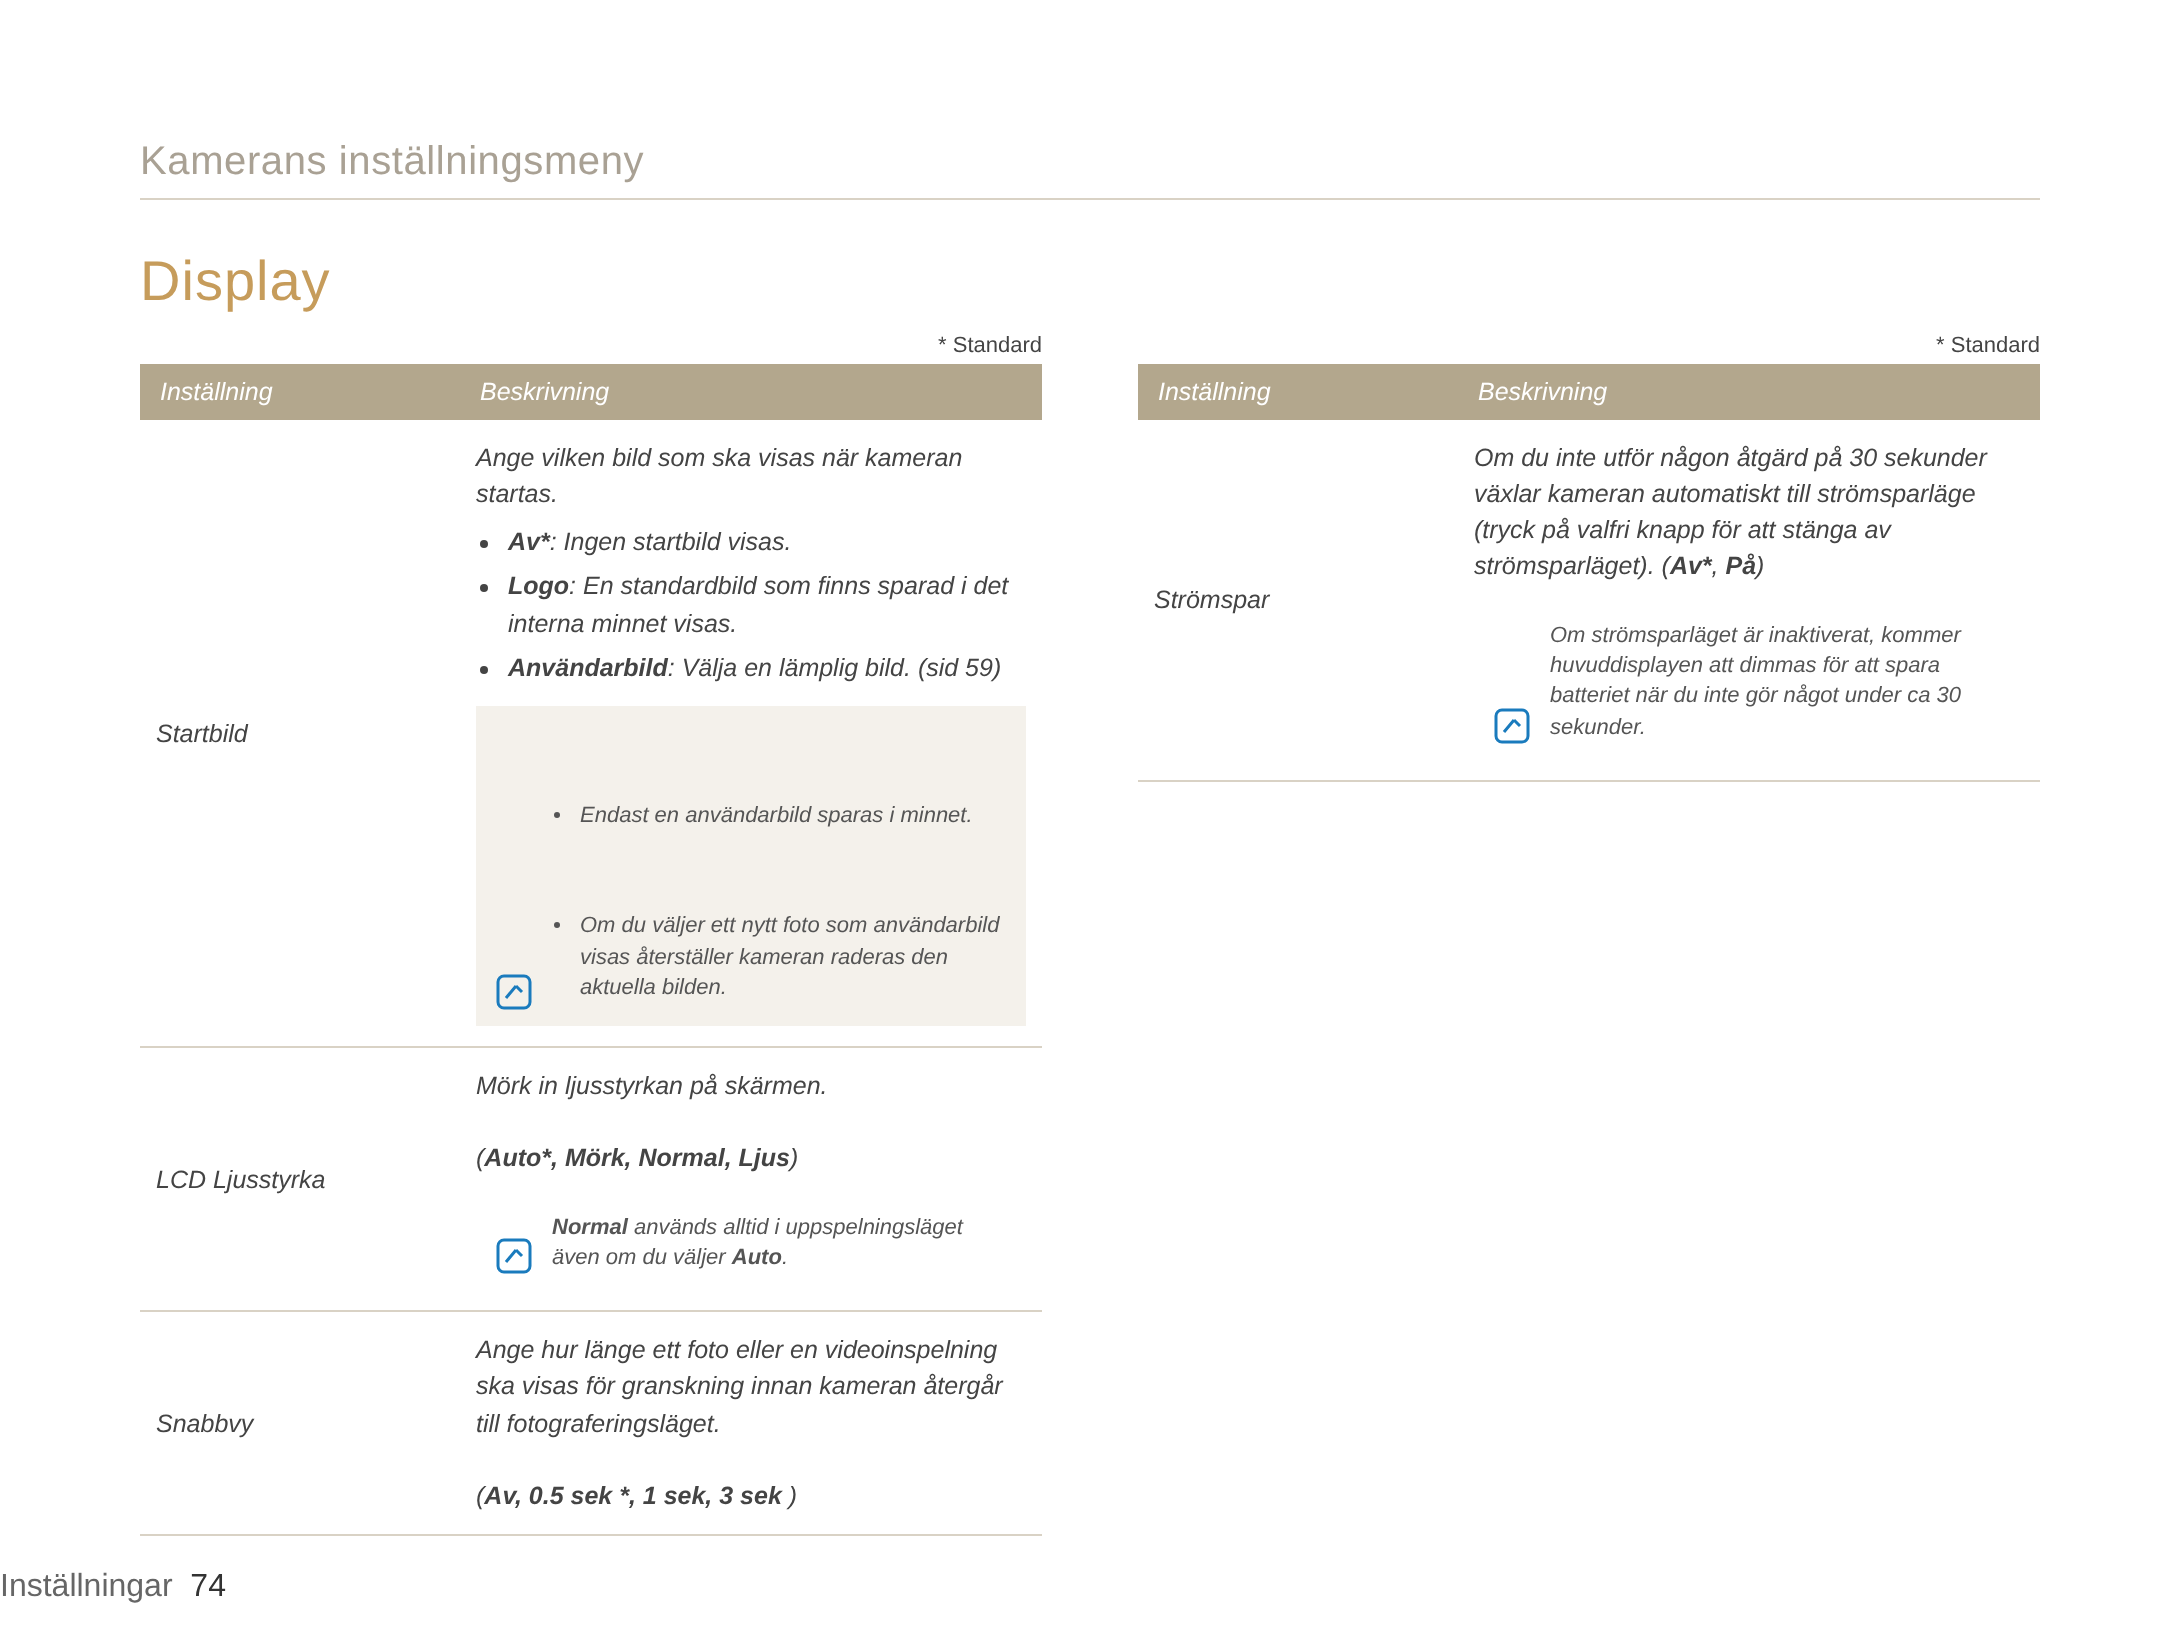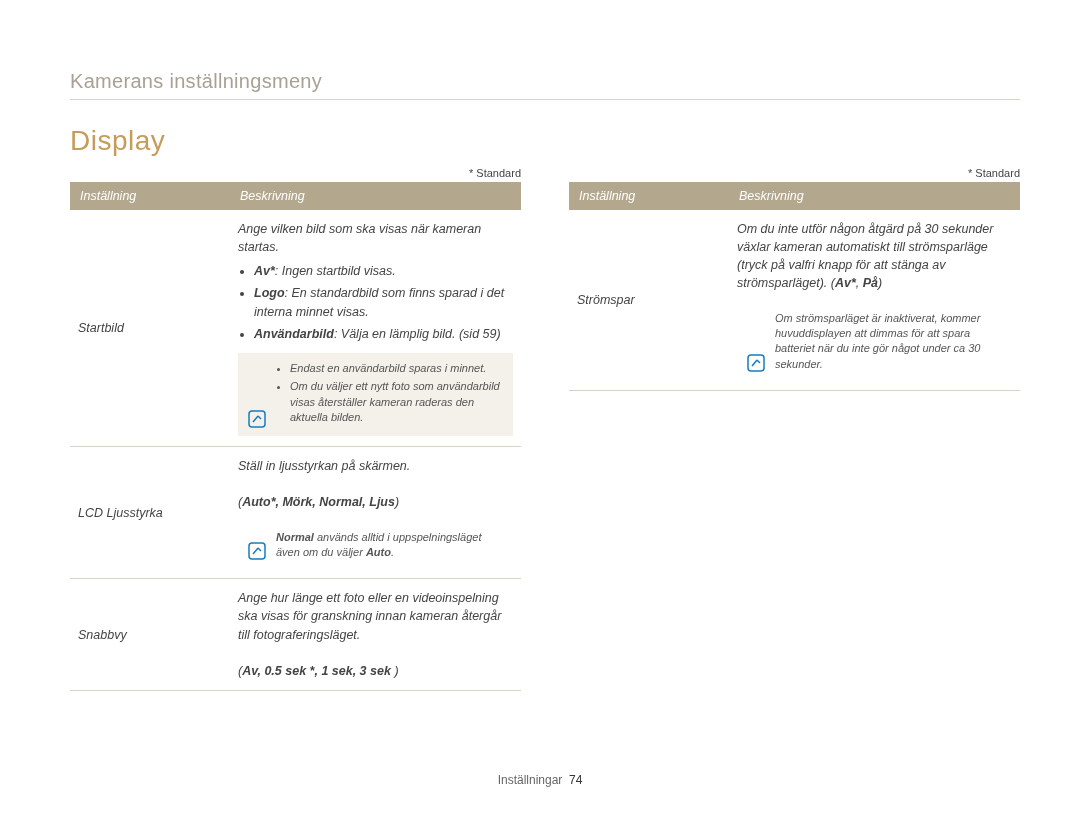--- a/index.html
+++ b/index.html
@@ -97,29 +97,28 @@
     flex: none;
   }
   .note-icon svg { display:block; }
   .note-body {
     flex: 1;
   }
   .note-body ul {
     margin: 0;
     padding-left: 14px;
   }
-  .note-body ul li { margin-bottom: 3px; }
+  .note-body ul li { margin-bottom: 3px; margin-top: 40px; }
   .opt-line { margin-top: 18px; }
   .footer {
     position: absolute;
-    bottom: 28px;
+    bottom: 12px;
     left: 0;
     width: 1080px;
-    text-align: center;
-    font-size: 12px;
+    font-size: 16px;
     color: #666;
   }
   .footer .pn { color:#333; }
 </style>
 </head>
 <body>
 
 <div class="hdr-line">
   <span class="breadcrumb">Kamerans inställningsmeny</span>
 </div>
@@ -160,21 +159,21 @@
                 <li>Om du väljer ett nytt foto som användarbild visas återställer kameran raderas den aktuella bilden.</li>
               </ul>
             </div>
           </div>
         </td>
       </tr>
 
       <tr>
         <td class="label">LCD Ljusstyrka</td>
         <td>
-          <span>Ställ in ljusstyrkan på skärmen.</span>
+          <span>Mörk in ljusstyrkan på skärmen.</span>
           <div class="opt-line">
             <span>(</span><span class="opt-b">Auto*, Mörk, Normal, Ljus</span><span>)</span>
           </div>
           <div class="note-block">
             <span class="note-icon">
               <svg viewBox="0 0 18 18">
                     <rect x="1" y="1" width="16" height="16" rx="3" fill="none" stroke="#1a7bbd" stroke-width="1.5"></rect>
                     <path d="M5 12 L10 6 M10 6 L13 9" stroke="#1a7bbd" stroke-width="1.5" fill="none"></path>
                   </svg>
             </span>

